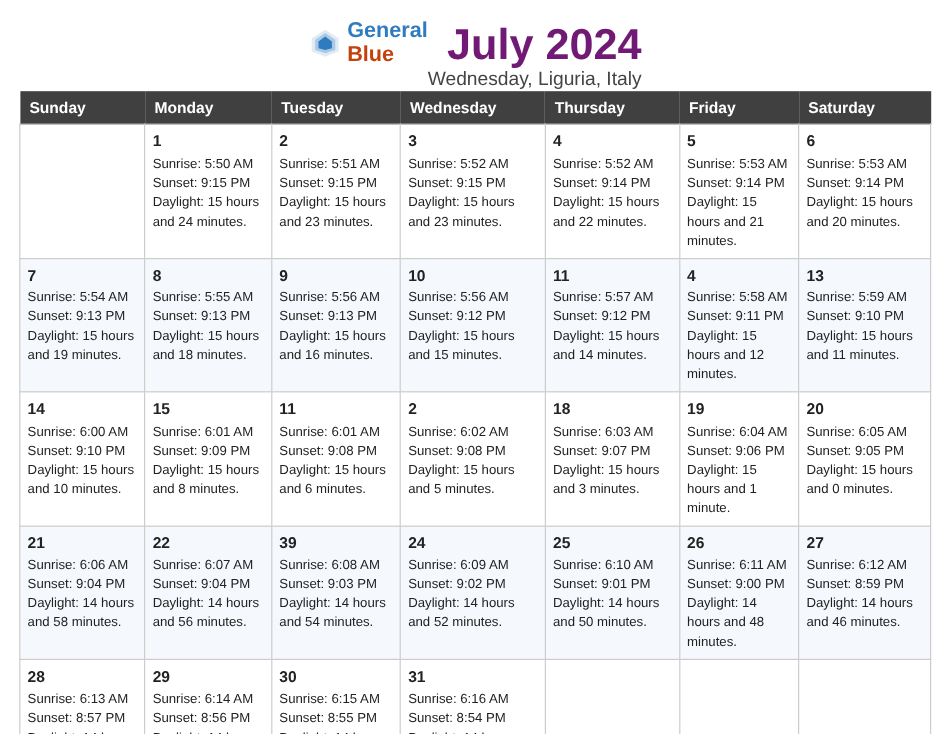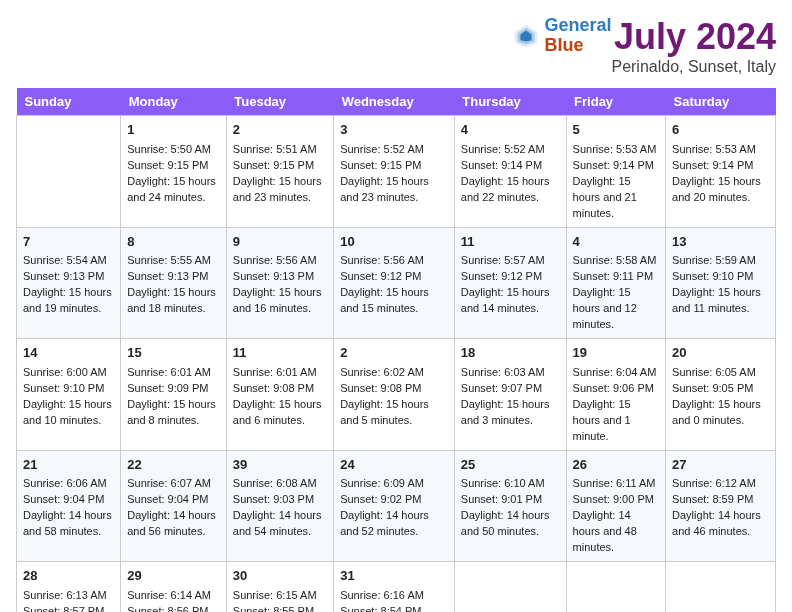--- a/index.html
+++ b/index.html
@@ -5,23 +5,23 @@
     * { box-sizing: border-box; margin: 0; padding: 0; }
     body {
       font-family: Arial, sans-serif;
       background: #fff;
       width: 792px;
       min-height: 612px;
       padding: 16px;
     }
     .header {
       display: flex;
-      justify-content: flex-end;
+      justify-content: center;
       align-items: flex-start;
-      margin-bottom: 12px;
+      margin-bottom: 0;
     }
     .logo {
       display: flex;
       align-items: center;
       gap: 4px;
     }
     .logo-text {
       font-size: 18px;
       font-weight: bold;
       color: #1a3a5c;
@@ -75,40 +75,40 @@
     }
     .empty-cell {
       background: #f9f9f9;
     }
     tr:nth-child(even) td {
       background-color: #f5f8fc;
     }
     tr:nth-child(odd) td {
       background-color: #ffffff;
     }
-    thead tr th { background-color: #8b5cf6; }
+    thead tr th { background-color: #404040; }
   </style>
 </head>
 <body>
 
 <div class="header">
   <div class="logo">
     <svg class="logo-icon" viewBox="0 0 40 40" xmlns="http://www.w3.org/2000/svg">
       <polygon points="20,4 36,14 36,30 20,36 4,30 4,14" fill="#2e7bbf" opacity="0.15"></polygon>
       <polygon points="20,8 32,16 32,28 20,32 8,28 8,16" fill="#2e7bbf" opacity="0.3"></polygon>
       <polygon points="20,12 28,18 28,26 20,28 12,26 12,18" fill="#2e7bbf"></polygon>
     </svg>
     <div class="logo-text">
       <div><span>General</span></div>
       <div><span style="color:#c2410c">Blue</span></div>
     </div>
   </div>
   <div class="title-block">
     <div class="main-title">July 2024</div>
-    <div class="subtitle">Perinaldo, Sunset, Italy</div>
+    <div class="subtitle">Wednesday, Liguria, Italy</div>
   </div>
 </div>
 
 <table>
   <thead>
     <tr>
     <th>Sunday</th>
         <th>Monday</th>
         <th>Tuesday</th>
         <th>Wednesday</th>

